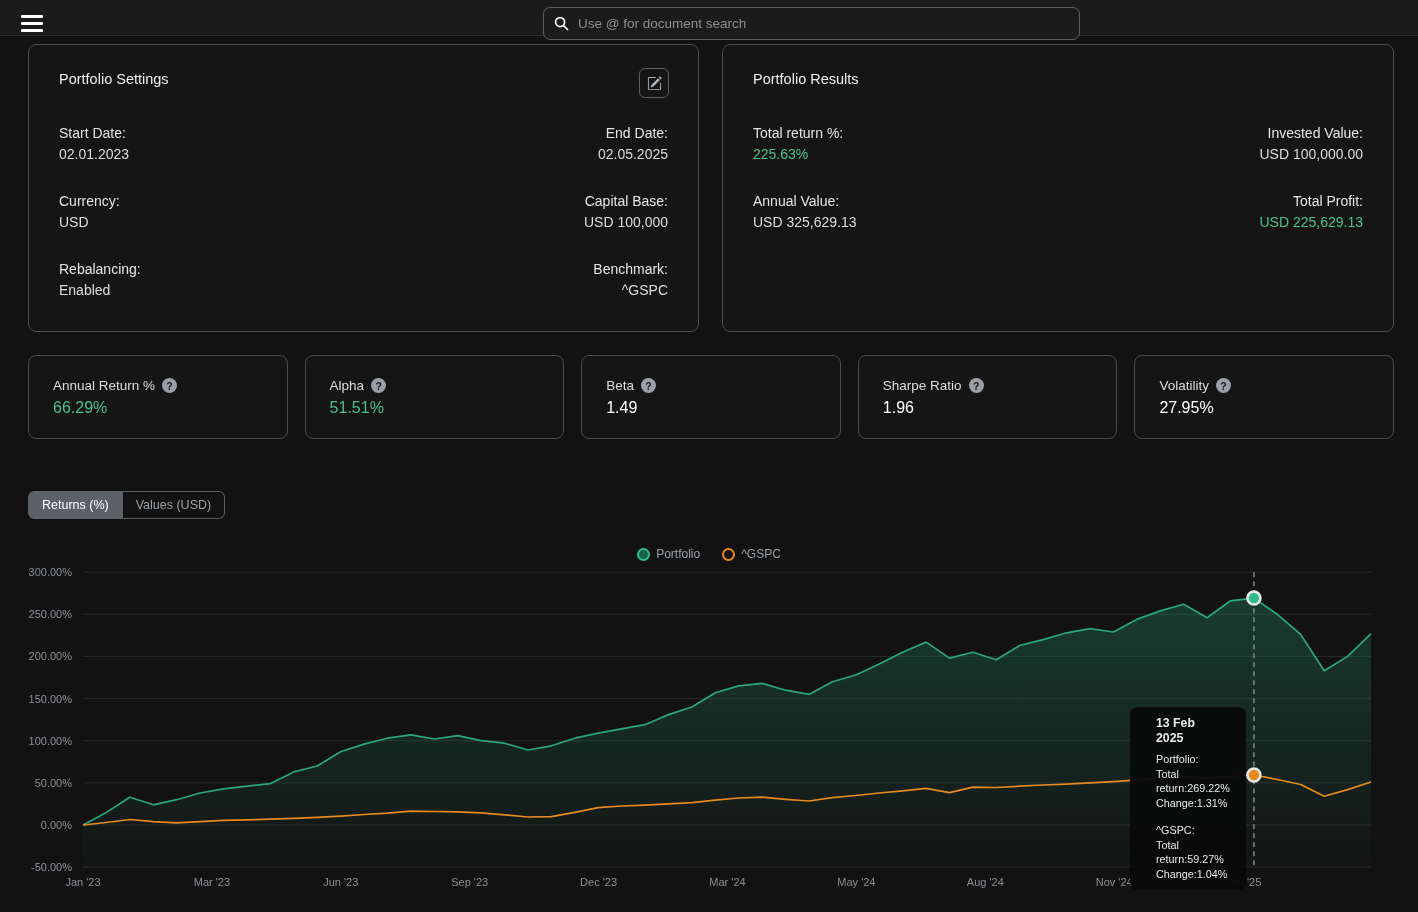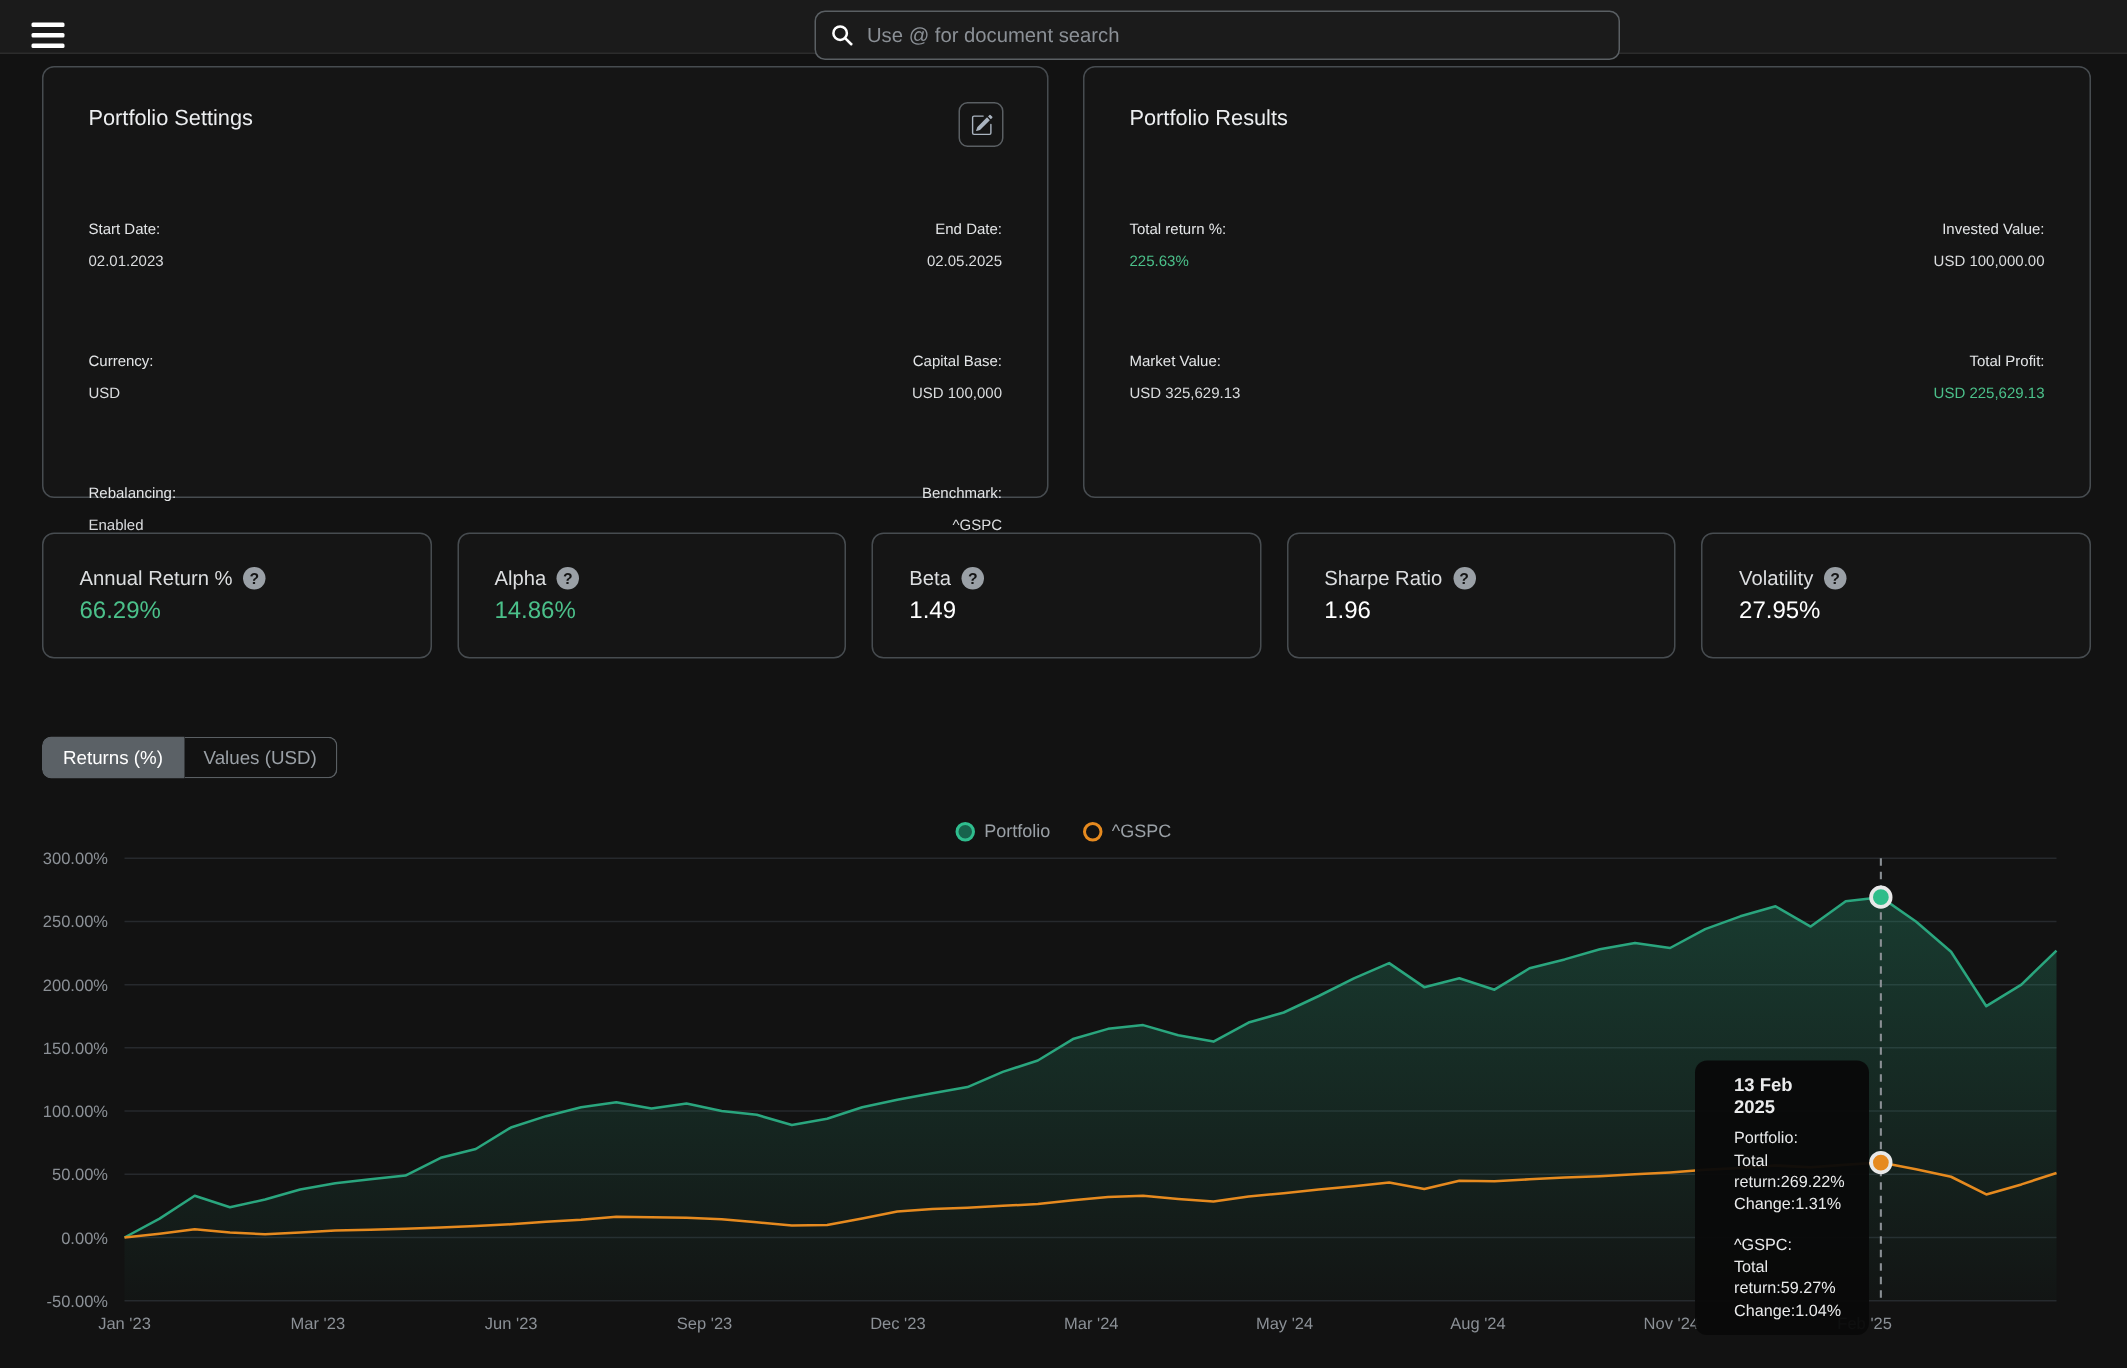--- a/index.html
+++ b/index.html
@@ -41,21 +41,21 @@
   .settings-card { width:671px; flex:0 0 671px; }
   .results-card { flex:1; }
   .card-title { font-size:14.5px; color:#eceef0; margin-bottom:36px; }
   .edit-btn {
     position:absolute; right:29px; top:23px; width:30px; height:30px;
     border:1px solid #5a5f63; border-radius:6px; background:transparent;
     display:flex; align-items:center; justify-content:center; cursor:pointer;
   }
   .field-grid { display:flex; flex-direction:column; gap:26px; }
   .field-row { display:flex; justify-content:space-between; }
-  .field { font-size:10px; line-height:21px;margin-top:20px; }
+  .field { font-size:14px; line-height:21px; }
   .field.right { text-align:right; }
   .field .lbl { color:#e3e5e7; }
   .field .val { color:#dadcde; }
   .field .val.green { color:#4bc08a; }
 
   
   .row-metrics { display:flex; gap:17px; margin-top:23px; }
   .metric-card { flex:1; height:84px; padding:22px 24px; }
   .metric-head { display:flex; align-items:center; gap:7px; font-size:13.5px; color:#dcdee0; }
   .help-icon {
@@ -162,21 +162,21 @@
             <div class="lbl">Total return %:</div>
             <div class="val green">225.63%</div>
           </div>
           <div class="field right">
             <div class="lbl">Invested Value:</div>
             <div class="val">USD 100,000.00</div>
           </div>
         </div>
         <div class="field-row">
           <div class="field">
-            <div class="lbl">Market Value:</div>
+            <div class="lbl">Annual Value:</div>
             <div class="val">USD 325,629.13</div>
           </div>
           <div class="field right">
             <div class="lbl">Total Profit:</div>
             <div class="val green">USD 225,629.13</div>
           </div>
         </div>
       </div>
     </div>
   </div>
@@ -188,21 +188,21 @@
         <span>Annual Return %</span>
         <span class="help-icon">?</span>
       </div>
       <div class="metric-value" style="color: rgb(75, 192, 138);">66.29%</div>
     </div>
     <div class="card metric-card">
       <div class="metric-head">
         <span>Alpha</span>
         <span class="help-icon">?</span>
       </div>
-      <div class="metric-value" style="color: rgb(75, 192, 138);">14.86%</div>
+      <div class="metric-value" style="color: rgb(75, 192, 138);">51.51%</div>
     </div>
     <div class="card metric-card">
       <div class="metric-head">
         <span>Beta</span>
         <span class="help-icon">?</span>
       </div>
       <div class="metric-value" style="color: rgb(255, 255, 255);">1.49</div>
     </div>
     <div class="card metric-card">
       <div class="metric-head">

